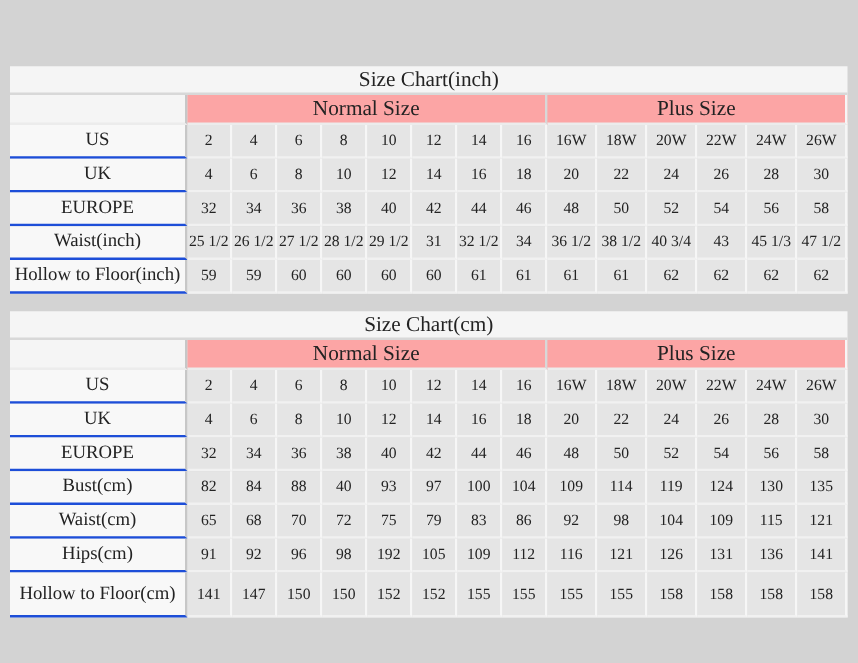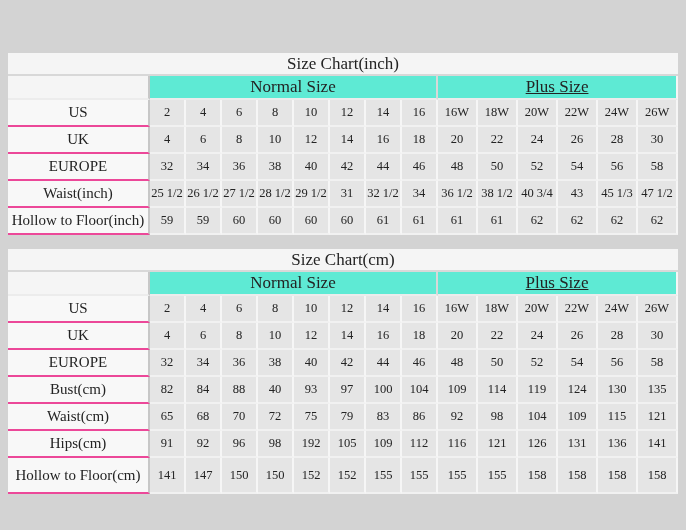--- a/index.html
+++ b/index.html
@@ -38,40 +38,39 @@
   
   tr.title-row th{
     height:23px;
     background:#f5f5f5;
     border-bottom:2px solid #d8d8d8;
     font-size:17px;
   }
   
   tr.group-row th{
     height:24px;
-    background:#5eead4;
+    background:#fca5a5;
     border-bottom:2px solid #ececec;
     font-size:17px;
   }
   tr.group-row th.corner{
     background:#f5f5f5;
     border-right:2px solid #c7c7c7;
   }
   tr.group-row th.group-normal{
     border-right:2px solid #d8d8d8;
   }
   tr.group-row th.group-plus{
     border-right:2px solid #f6f6f6;
-    text-decoration:underline;
   }
   
   tbody th.row-label{
     background:#f8f8f8;
     border-right:2px solid #c7c7c7;
-    border-bottom:2px solid #ec4899;
+    border-bottom:2px solid #1d4ed8;
     font-size:15px;
     height:27px;
   }
   tbody td.val{
     background:#e5e5e5;
     border-right:2px solid #f6f6f6;
     border-bottom:2px solid #f1f1f1;
     font-size:12.5px;
     height:27px;
   }

